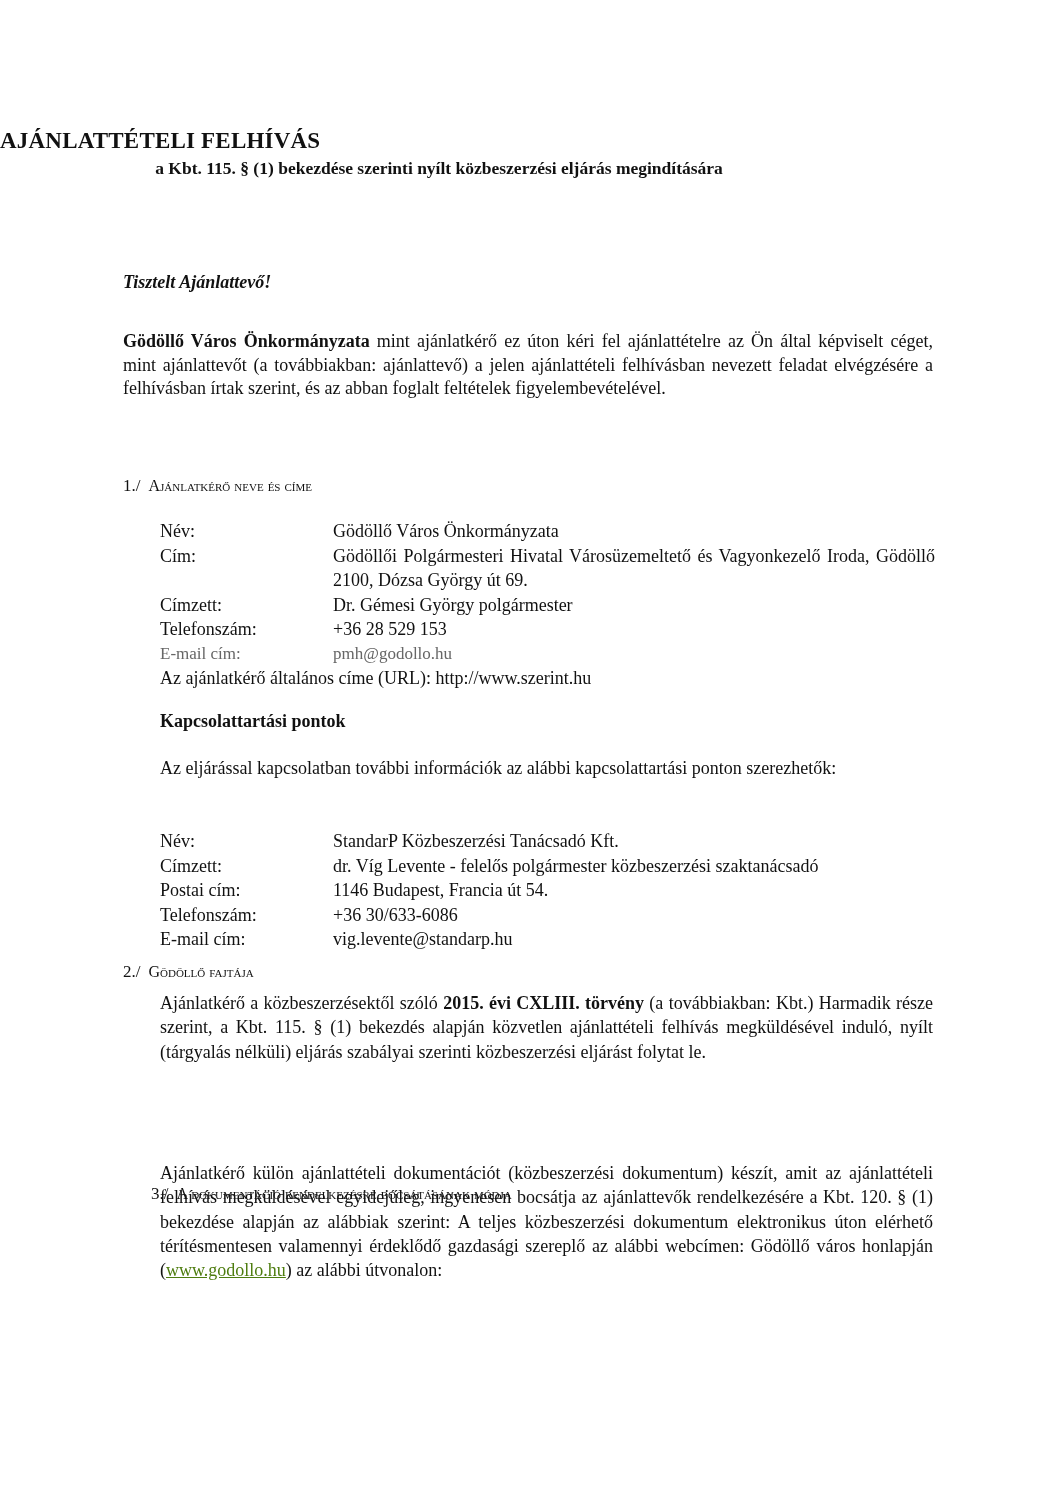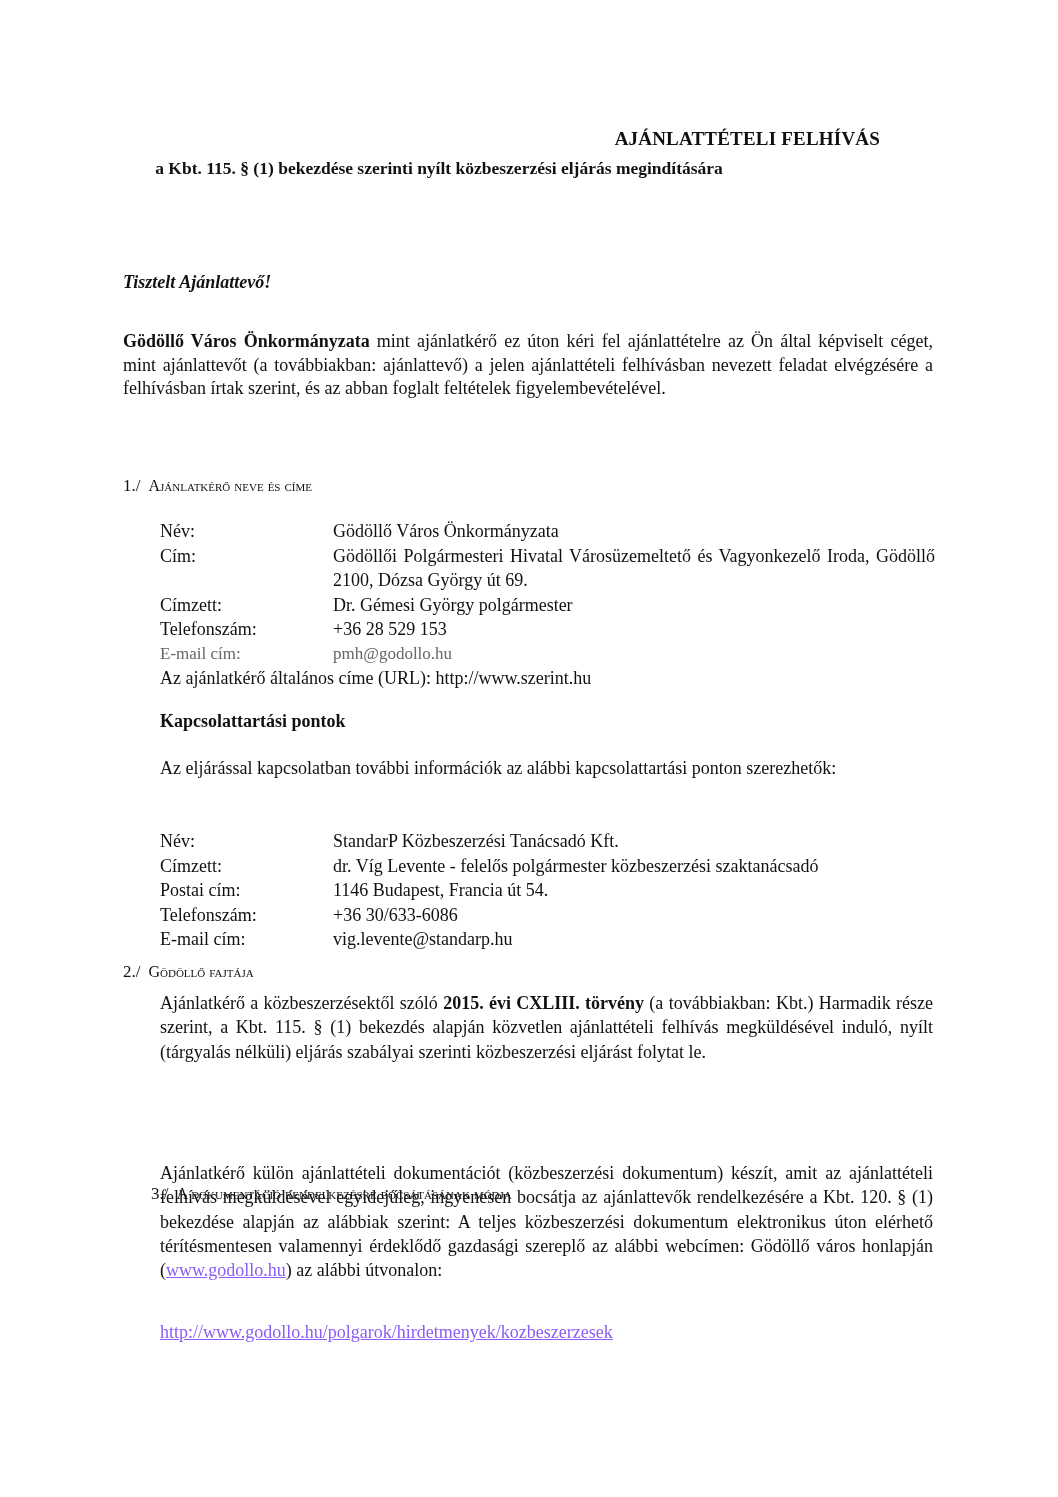--- a/index.html
+++ b/index.html
@@ -1,41 +1,41 @@
 <!DOCTYPE html>
 <html><head>
   <meta charset="utf-8">
   <style>
     html, body { margin: 0; padding: 0; background: #ffffff; }
     body { width: 1058px; height: 1497px; position: relative; overflow: hidden;
            font-family: "Liberation Serif", "DejaVu Serif", serif; color: #111; }
     .page { position: absolute; left: 0; top: 0; width: 1058px; height: 1497px; }
-    .title { position: absolute; top: 128px; left: 0; width: 880px; text-align: right;
-             font-weight: bold; font-size: 19px; letter-spacing: 0.2px; }
+    .title { position: absolute; top: 128px; left: 0; width: 880px; text-align: left;
+             font-weight: bold; font-size: 23px; letter-spacing: 0.2px; }
     .subtitle { position: absolute; top: 158px; left: 0; width: 878px; text-align: center;
                 font-weight: bold; font-size: 17.5px; }
     .greeting { position: absolute; top: 272px; left: 123px; font-style: italic;
                 font-weight: bold; font-size: 18px; }
     .intro { position: absolute; top: 330px; left: 123px; width: 810px; font-size: 18px;
              line-height: 23.5px; text-align: justify; }
     .intro b { font-weight: bold; }
     .sec-head { position: absolute; left: 123px; font-weight: normal; font-size: 16px;
                 font-variant: small-caps; }
     .sec-head .num { font-size: 17px; margin-right: 8px; }
     .kv { position: absolute; left: 160px; width: 775px; font-size: 18px; line-height: 24.5px; }
     .kv .row { display: flex; gap: 48px; }
     .kv .k { width: 125px; flex: none; }
     .kv .v { flex: 1; text-align: justify; }
     .kv .row.gray { color: #666; font-family: "Liberation Serif", serif; font-size: 17px; }
     .plain { position: absolute; left: 160px; font-size: 18px; }
     .bold-sub { position: absolute; left: 160px; font-size: 18px; font-weight: bold; }
     .para { position: absolute; left: 160px; width: 773px; font-size: 18px; line-height: 24.3px;
             text-align: justify; }
     .para b { font-weight: bold; }
-    a.link { color: #8b5cf6; }
+    a.link { color: #4d7c0f; }
     .url-line { position: absolute; left: 160px; top: 1322px; font-size: 18px; }
   </style>
 </head>
 <body>
 
 <div class="page">
 
   <div class="title">AJÁNLATTÉTELI FELHÍVÁS</div>
   <div class="subtitle">a Kbt. 115. § (1) bekezdése szerinti nyílt közbeszerzési eljárás megindítására</div>
 
@@ -102,17 +102,14 @@
   <div class="sec-head" style="top:962px;">
     <span class="num">2./</span><span>Gödöllő fajtája</span>
   </div>
   <div class="para" style="top:991px;"><span>Ajánlatkérő a közbeszerzésektől szóló </span><b>2015. évi CXLIII. törvény</b><span> (a továbbiakban: Kbt.) Harmadik része szerint, a Kbt. 115. § (1) bekezdés alapján közvetlen ajánlattételi felhívás megküldésével induló, nyílt (tárgyalás nélküli) eljárás szabályai szerinti közbeszerzési eljárást folytat le.</span></div>
 
   <div class="sec-head" style="top:1184px;margin-left:28px;">
     <span class="num">3./</span><span>A dokumentáció rendelkezésre bocsátásának módja</span>
   </div>
   <div class="para" style="top:1161px;"><span>Ajánlatkérő külön ajánlattételi dokumentációt (közbeszerzési dokumentum) készít, amit az ajánlattételi felhívás megküldésével egyidejűleg, ingyenesen bocsátja az ajánlattevők rendelkezésére a Kbt. 120. § (1) bekezdése alapján az alábbiak szerint: A teljes közbeszerzési dokumentum elektronikus úton elérhető térítésmentesen valamennyi érdeklődő gazdasági szereplő az alábbi webcímen: Gödöllő város honlapján (</span><a class="link" href="#">www.godollo.hu</a><span>) az alábbi útvonalon:</span></div>
 
-  <div class="url-line">
-    <a class="link" href="#">http://www.godollo.hu/polgarok/hirdetmenyek/kozbeszerzesek</a>
-  </div>
 
 </div>
 
 </body></html>

